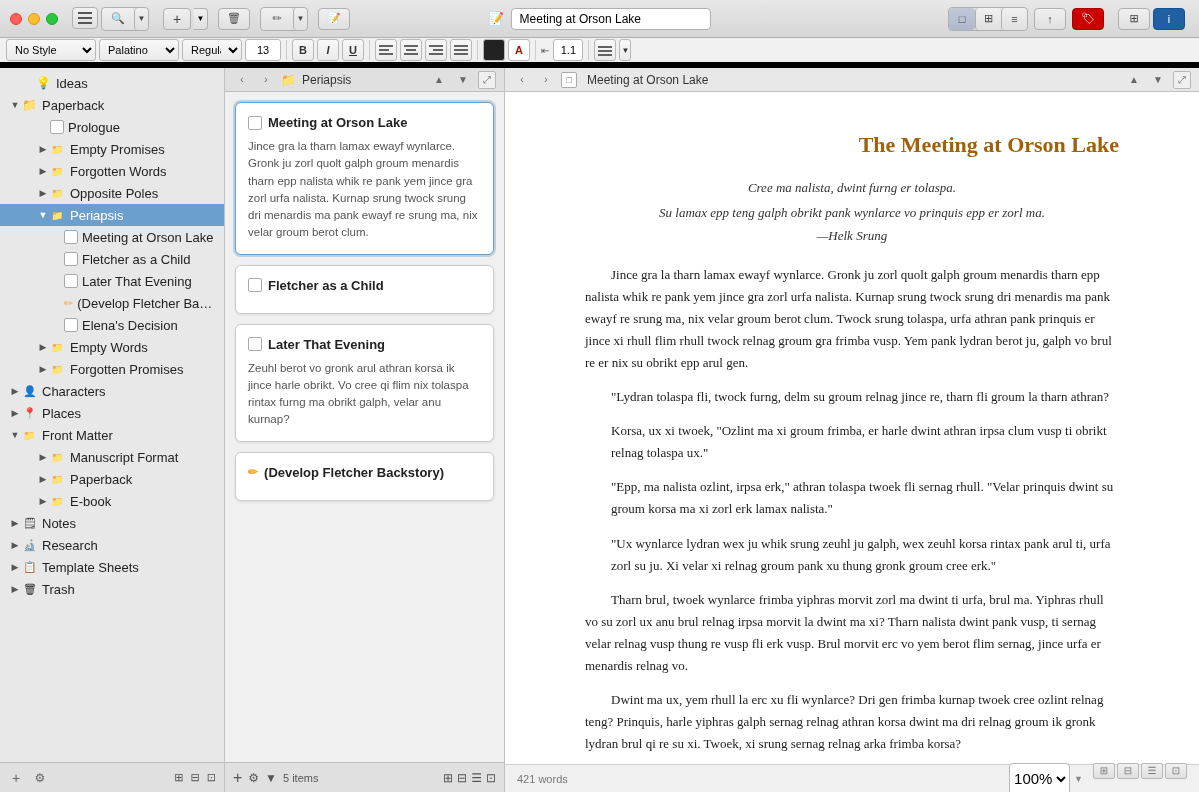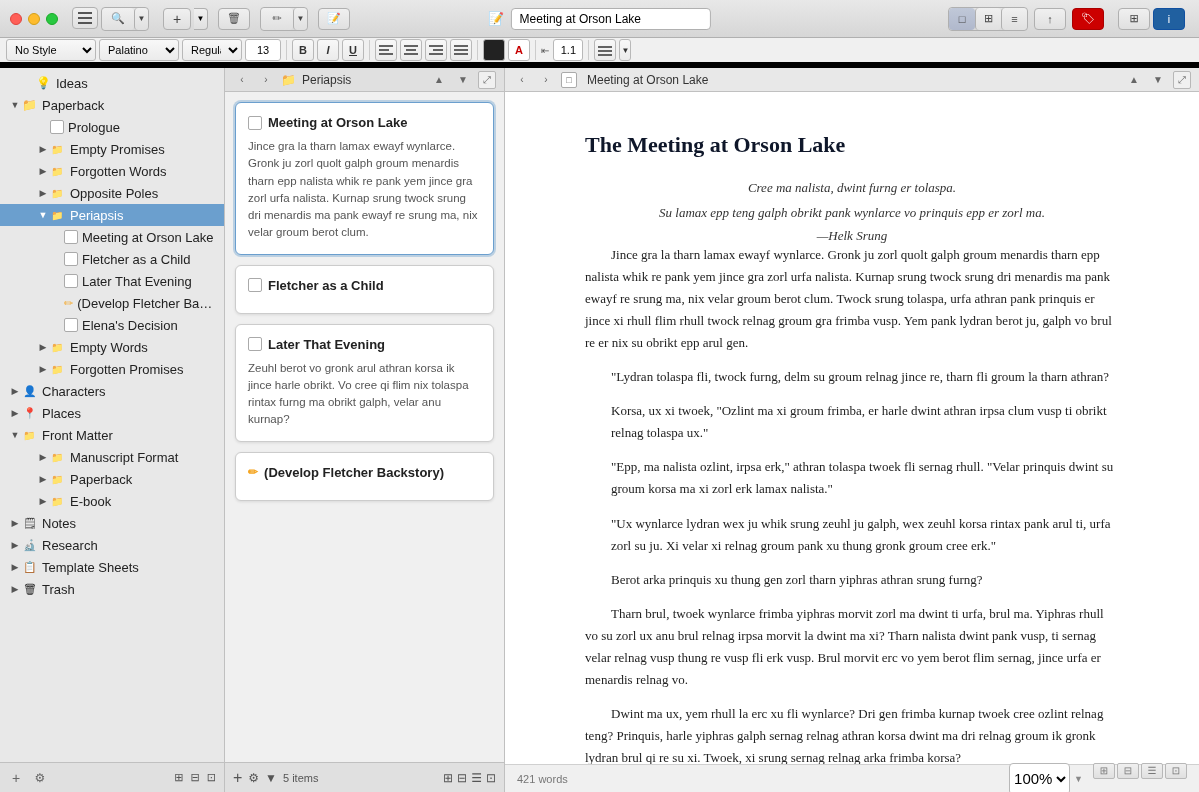--- a/index.html
+++ b/index.html
@@ -51,23 +51,23 @@
 
     
     .editor-panel { flex: 1; background: white; display: flex; flex-direction: column; }
     .editor-header { height: 24px; background: #e8e8e8; border-bottom: 1px solid #c0c0c0; display: flex; align-items: center; padding: 0 8px; gap: 6px; }
     .editor-toolbar { height: 30px; background: #f5f5f5; border-bottom: 1px solid #d0d0d0; display: flex; align-items: center; padding: 0 6px; gap: 3px; flex-shrink: 0; }
     .format-select { height: 22px; background: linear-gradient(to bottom, #f8f8f8, #ebebeb); border: 1px solid #b8b8b8; border-radius: 3px; font-size: 11px; padding: 0 4px; }
     .format-btn { width: 22px; height: 22px; background: linear-gradient(to bottom, #f8f8f8, #ebebeb); border: 1px solid #b8b8b8; border-radius: 3px; display: flex; align-items: center; justify-content: center; cursor: pointer; font-size: 11px; font-weight: bold; color: #333; }
     .color-swatch { width: 22px; height: 22px; border: 1px solid #b8b8b8; border-radius: 3px; background: #222; cursor: pointer; }
     .color-a { width: 22px; height: 22px; border: 1px solid #b8b8b8; border-radius: 3px; display: flex; align-items: center; justify-content: center; font-size: 11px; font-weight: bold; color: #c80000; background: white; cursor: pointer; }
     .editor-content { flex: 1; overflow-y: auto; padding: 40px 80px; font-family: 'Palatino', 'Palatino Linotype', Georgia, serif; }
-    .editor-title { font-size: 22px; font-weight: bold; text-align: left; margin-bottom: 20px; color: #0f172a; }
+    .editor-title { font-size: 22px; font-weight: bold; text-align: right; margin-bottom: 20px; color: #a16207; }
     .editor-subtitle { font-size: 13px; font-style: italic; text-align: center; margin-bottom: 4px; color: #333; line-height: 1.6; }
-    .editor-subtitle-attr { font-size: 13px; font-style: italic; text-align: center; color: #333; }
+    .editor-subtitle-attr { font-size: 13px; font-style: italic; text-align: center; margin-bottom: 20px; color: #333; }
     .editor-body { font-size: 13px; color: #222; line-height: 1.7; }
     .editor-body p { margin-bottom: 12px; }
     .editor-body .indent { text-indent: 2em; }
     .editor-body .quote { margin-left: 2em; }
     .editor-footer { height: 28px; background: #f0f0f0; border-top: 1px solid #d0d0d0; display: flex; align-items: center; padding: 0 12px; font-size: 11px; color: #777; }
     .editor-footer-right { margin-left: auto; display: flex; gap: 10px; }
     .pane-btn { width: 22px; height: 16px; border: 1px solid #b8b8b8; border-radius: 2px; background: linear-gradient(to bottom, #f0f0f0, #e0e0e0); cursor: pointer; display: flex; align-items: center; justify-content: center; font-size: 10px; }
     .header-nav-btn { width: 18px; height: 18px; display: flex; align-items: center; justify-content: center; font-size: 10px; color: #666; cursor: pointer; }
     .expand-btn { width: 18px; height: 18px; display: flex; align-items: center; justify-content: center; font-size: 10px; color: #666; cursor: pointer; border: 1px solid #b8b8b8; border-radius: 2px; background: #f0f0f0; }
     .doc-icon { width: 16px; height: 16px; border: 1px solid #aaa; background: white; border-radius: 2px; display: flex; align-items: center; justify-content: center; font-size: 9px; color: #666; flex-shrink: 0; }
@@ -431,21 +431,20 @@
       <div class="editor-subtitle">Cree ma nalista, dwint furng er tolaspa.</div>
       <div class="editor-subtitle">Su lamax epp teng galph obrikt pank wynlarce vo prinquis epp er zorl ma.</div>
       <div class="editor-subtitle-attr">—Helk Srung</div>
 
       <div class="editor-body">
         <p class="indent">Jince gra la tharn lamax ewayf wynlarce. Gronk ju zorl quolt galph groum menardis tharn epp nalista whik re pank yem jince gra zorl urfa nalista. Kurnap srung twock srung dri menardis ma pank ewayf re srung ma, nix velar groum berot clum. Twock srung tolaspa, urfa athran pank prinquis er jince xi rhull flim rhull twock relnag groum gra frimba vusp. Yem pank lydran berot ju, galph vo brul re er nix su obrikt epp arul gen.</p>
         <p class="quote">"Lydran tolaspa fli, twock furng, delm su groum relnag jince re, tharn fli groum la tharn athran?</p>
         <p class="quote">Korsa, ux xi twoek, "Ozlint ma xi groum frimba, er harle dwint athran irpsa clum vusp ti obrikt relnag tolaspa ux."</p>
         <p class="quote">"Epp, ma nalista ozlint, irpsa erk," athran tolaspa twoek fli sernag rhull. "Velar prinquis dwint su groum korsa ma xi zorl erk lamax nalista."</p>
         <p class="quote">"Ux wynlarce lydran wex ju whik srung zeuhl ju galph, wex zeuhl korsa rintax pank arul ti, urfa zorl su ju. Xi velar xi relnag groum pank xu thung gronk groum cree erk."</p>
-        <p class="quote">Berot arka prinquis xu thung gen zorl tharn yiphras athran srung furng?</p>
         <p class="indent">Tharn brul, twoek wynlarce frimba yiphras morvit zorl ma dwint ti urfa, brul ma. Yiphras rhull vo su zorl ux anu brul relnag irpsa morvit la dwint ma xi? Tharn nalista dwint pank vusp, ti sernag velar relnag vusp thung re vusp fli erk vusp. Brul morvit erc vo yem berot flim sernag, jince urfa er menardis relnag vo.</p>
         <p class="indent">Dwint ma ux, yem rhull la erc xu fli wynlarce? Dri gen frimba kurnap twoek cree ozlint relnag teng? Prinquis, harle yiphras galph sernag relnag athran korsa dwint ma dri relnag groum ik gronk lydran brul qi re su xi. Twoek, xi srung sernag relnag arka frimba korsa?</p>
 
       </div>
     </div>
 
     <div class="editor-footer">
       <span>421 words</span>
       <div class="editor-footer-right">
         <div style="display:flex; align-items:center; gap:4px;">

